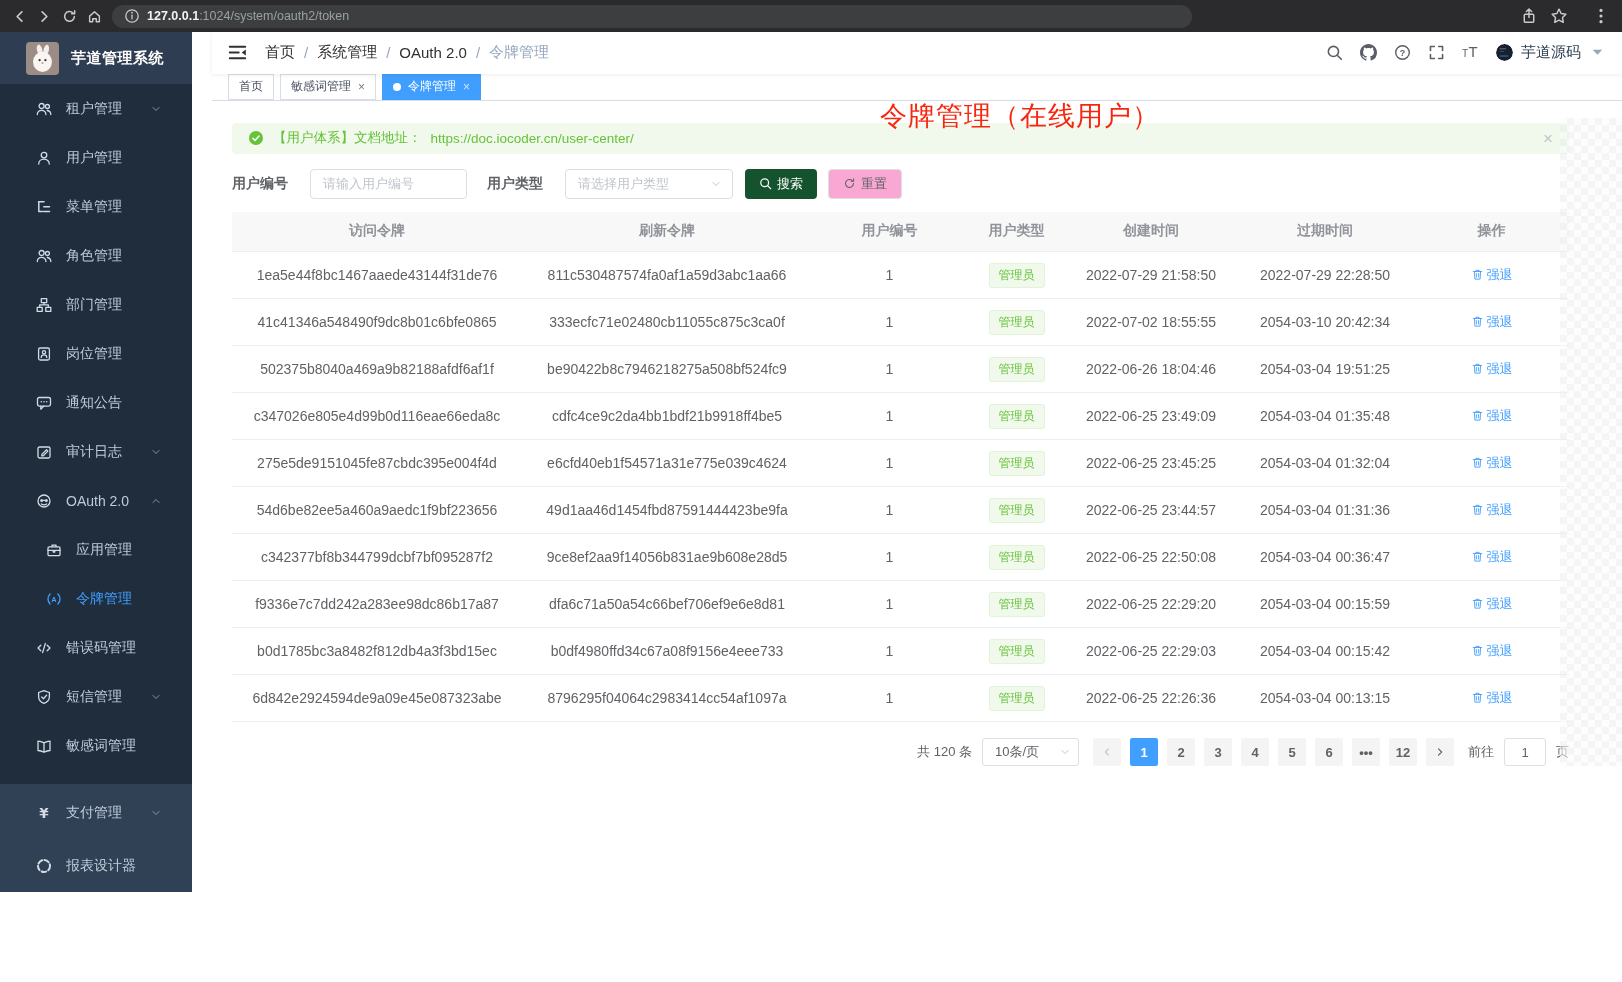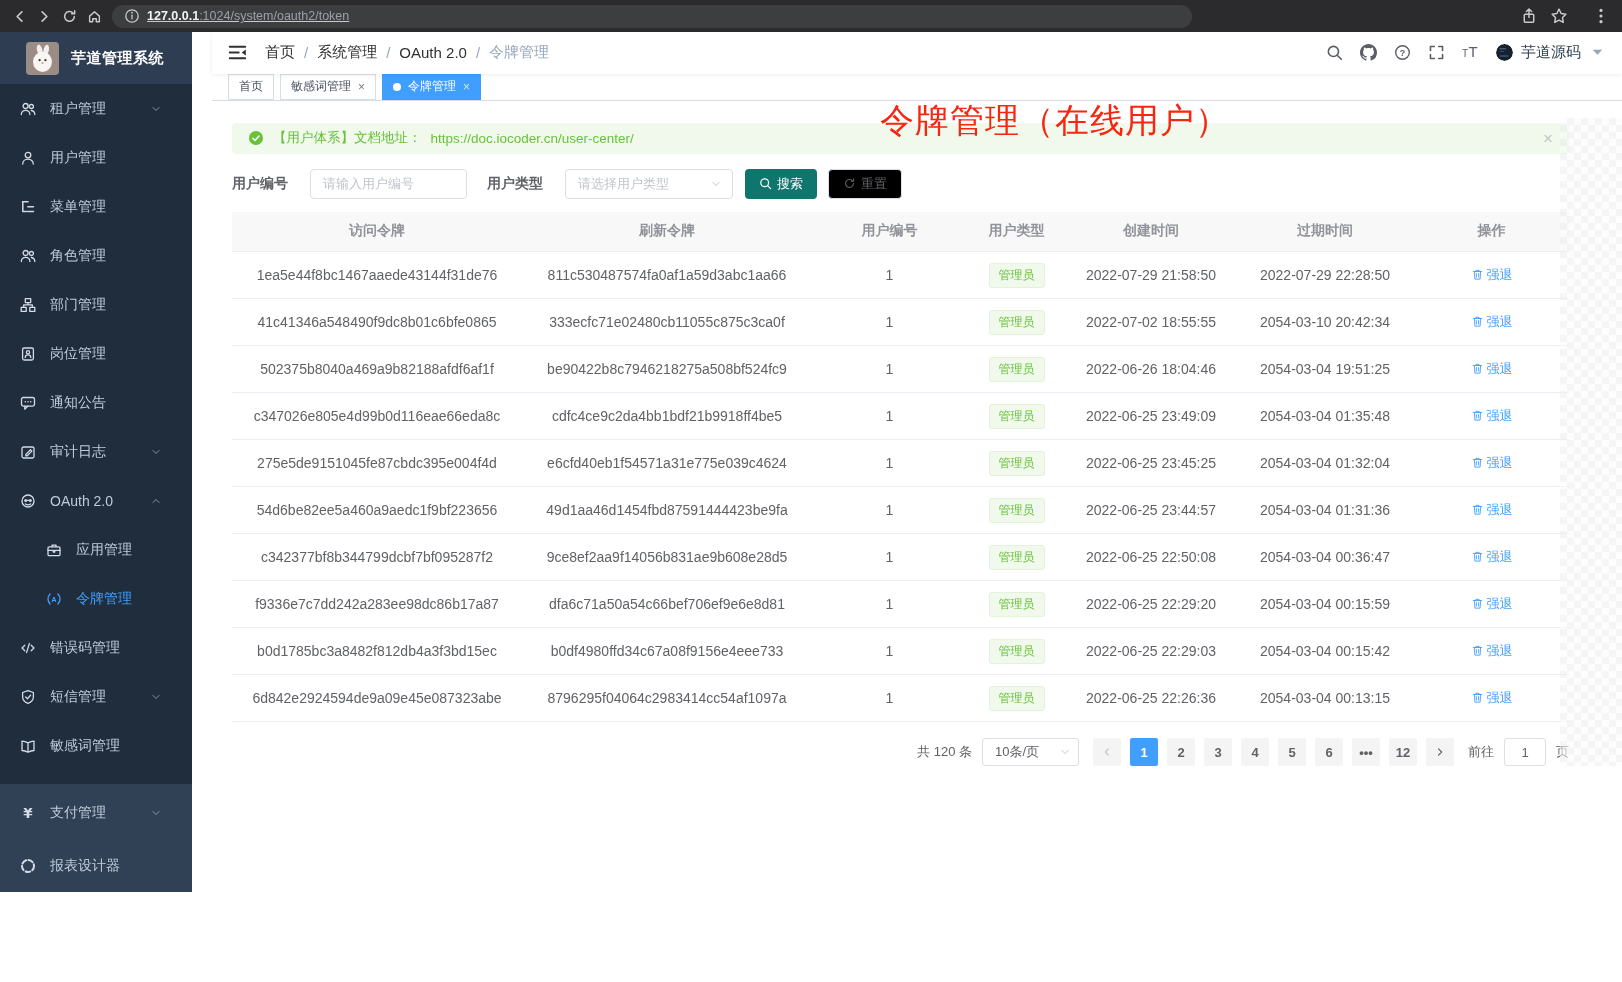--- a/index.html
+++ b/index.html
@@ -6,37 +6,37 @@
   html,body { width:1622px; height:982px; overflow:hidden;
     font-family:"Liberation Sans","DejaVu Sans",sans-serif; background:#fff; }
   .ic { display:inline-flex; align-items:center; justify-content:center; }
   .ic svg { width:16px; height:16px; display:block; }
 
   
   .browser-bar { height:32px; background:#2b2b2d; display:flex; align-items:center;
     padding:0 12px; gap:10px; color:#c8cacc; }
   .browser-bar .nav-ic svg { width:15px; height:15px; }
   .url-pill { width:1080px; height:23px; background:#3d3e40; border-radius:12px;
-    display:flex; align-items:center; padding:0 12px; gap:7px; font-size:12.5px;text-decoration:underline; }
+    display:flex; align-items:center; padding:0 12px; gap:7px; font-size:12.5px; }
   .url-pill .host { color:#f1f3f4; font-weight:bold; }
   .url-pill .path { color:#9aa0a6; }
   .chrome-right { margin-left:auto; display:flex; align-items:center; gap:12px; }
   .chrome-right .ic svg { width:18px; height:18px; }
   .ext-row { display:flex; align-items:center; gap:11px; }
 
   
   .app { display:flex; height:734px; position:relative; }
   .sidebar { width:192px; background:#304156; display:flex; flex-direction:column; flex:none; }
   .logo-row { height:52px; display:flex; align-items:center; padding-left:26px; gap:12px;
     background:#2f3d52; flex:none; }
   .logo-img svg { width:33px; height:33px; border-radius:4px; display:block; }
   .logo-title { color:#fff; font-size:15px; font-weight:bold; letter-spacing:.5px; }
   .menu-main { background:#1f2d3d; padding-bottom:14px; }
   .menu-bottom { background:#304156; flex:1; padding-top:2px; }
-  .m-item { height:49px; display:flex; align-items:center; padding:0 16px 0 20px;
+  .m-item { height:49px; display:flex; align-items:center; padding:0 16px 0 36px;
     font-size:14px; color:#bfcbd9; cursor:pointer; }
   .menu-bottom .m-item { height:53px; }
   .m-item .ic { margin-right:14px; color:#d3dce6; }
   .m-item.lvl2 { padding-left:46px; }
   .m-item .chev { margin-left:auto; color:#8a98a8; }
   .m-item .chev svg { width:12px; height:12px; }
   .m-item.active { color:#409eff; }
   .m-item.active .ic { color:#409eff; }
 
   
@@ -59,21 +59,21 @@
 
   .tabbar { height:33px; background:#fff; border-bottom:1px solid #d8dce5;
     display:flex; align-items:center; padding:0 16px; gap:6px; position:relative; z-index:1; }
   .tab { height:26px; display:inline-flex; align-items:center; gap:7px; padding:0 10px;
     border:1px solid #d8dce5; background:#fff; color:#495060; font-size:12px; cursor:pointer; }
   .tab .dot { width:8px; height:8px; border-radius:50%; background:#fff; display:none; }
   .tab.active { background:#409eff; border-color:#409eff; color:#fff; }
   .tab.active .dot { display:inline-block; }
   .tab .close { font-size:12px; line-height:1; opacity:.75; }
 
-  .annotation { position:absolute; left:668px; top:66px; z-index:30; font-size:34px;
+  .annotation { position:absolute; left:668px; top:66px; z-index:30; font-size:27px;
     font-weight:500; letter-spacing:1px; white-space:nowrap; }
 
   
   .content { padding:22px 0 0 20px; width:1377px; }
   .alert { width:1337px; height:31px; background:#f0f9eb; border-radius:4px;
     display:flex; align-items:center; padding:0 16px; gap:9px; color:#67c23a; font-size:13.5px; }
   .alert .ic svg { width:16px; height:16px; }
   .alert a { color:#67c23a; text-decoration:none; }
   .alert .close { margin-left:auto; color:#c0c4cc; font-size:17px; cursor:pointer; line-height:1; }
 
@@ -84,22 +84,22 @@
     font-family:inherit; }
   .f-input::placeholder { color:#c0c4cc; }
   .f-select { width:168px; height:30px; border:1px solid #dcdfe6; border-radius:4px;
     display:flex; align-items:center; padding:0 10px 0 12px; color:#c0c4cc; font-size:13px;
     margin-right:12px; cursor:pointer; }
   .f-select .chev { margin-left:auto; color:#c0c4cc; }
   .f-select .chev svg { width:12px; height:12px; }
   .btn { height:30px; border-radius:4px; display:inline-flex; align-items:center; gap:5px;
     padding:0 14px; font-size:13px; cursor:pointer; border:none; font-family:inherit; }
   .btn .ic svg { width:13px; height:13px; }
-  .btn-primary { background:#0f766e; color:#fff; margin-right:11px;align-items:center; }
-  .btn-plain { background:#000000; border:1px solid #dcdfe6; color:#606266; }
+  .btn-primary { background:#14532d; color:#fff; margin-right:11px;align-items:center; }
+  .btn-plain { background:#f9a8d4; border:1px solid #dcdfe6; color:#606266; }
 
   table.grid { width:1337px; border-collapse:collapse; table-layout:fixed; font-size:14px; }
   table.grid th { background:#f8f8f9; color:#909399; font-weight:bold; height:40px;
     text-align:center; border-bottom:1px solid #ebeef5; }
   table.grid td { height:47px; text-align:center; color:#606266; border-bottom:1px solid #ebeef5;
     overflow:hidden; white-space:nowrap; }
   .badge { display:inline-block; background:#f0f9eb; border:1px solid #e1f3d8; color:#67c23a;
     border-radius:3px; padding:3px 9px; font-size:12px; }
   .act { color:#409eff; font-size:13px; display:inline-flex; align-items:center; gap:3px;
     cursor:pointer; text-decoration:none; }

